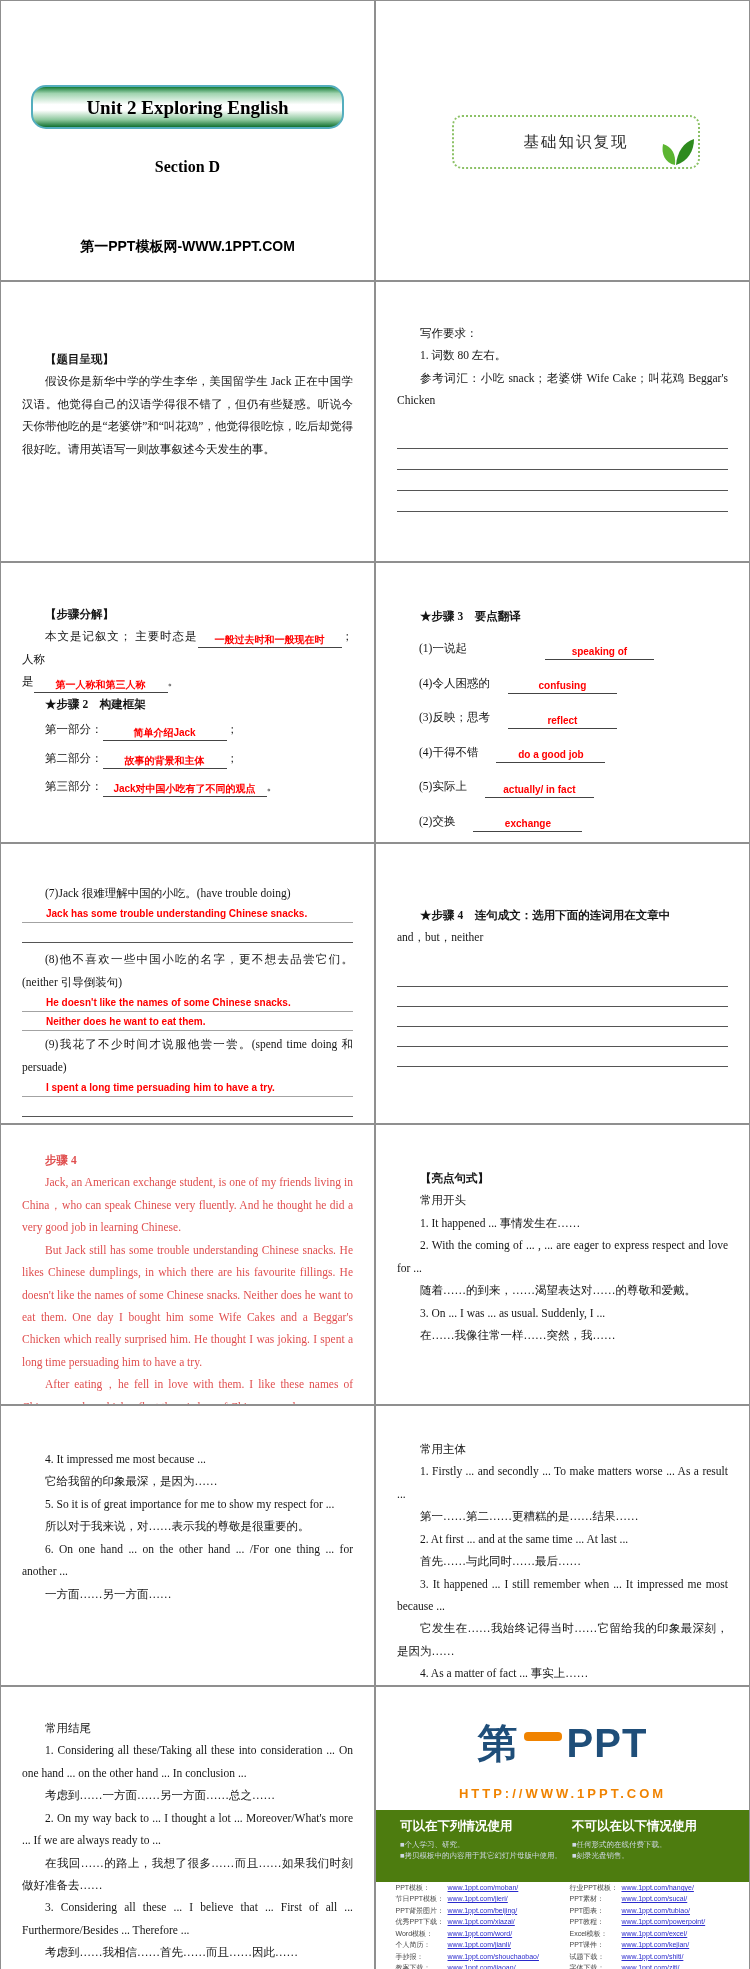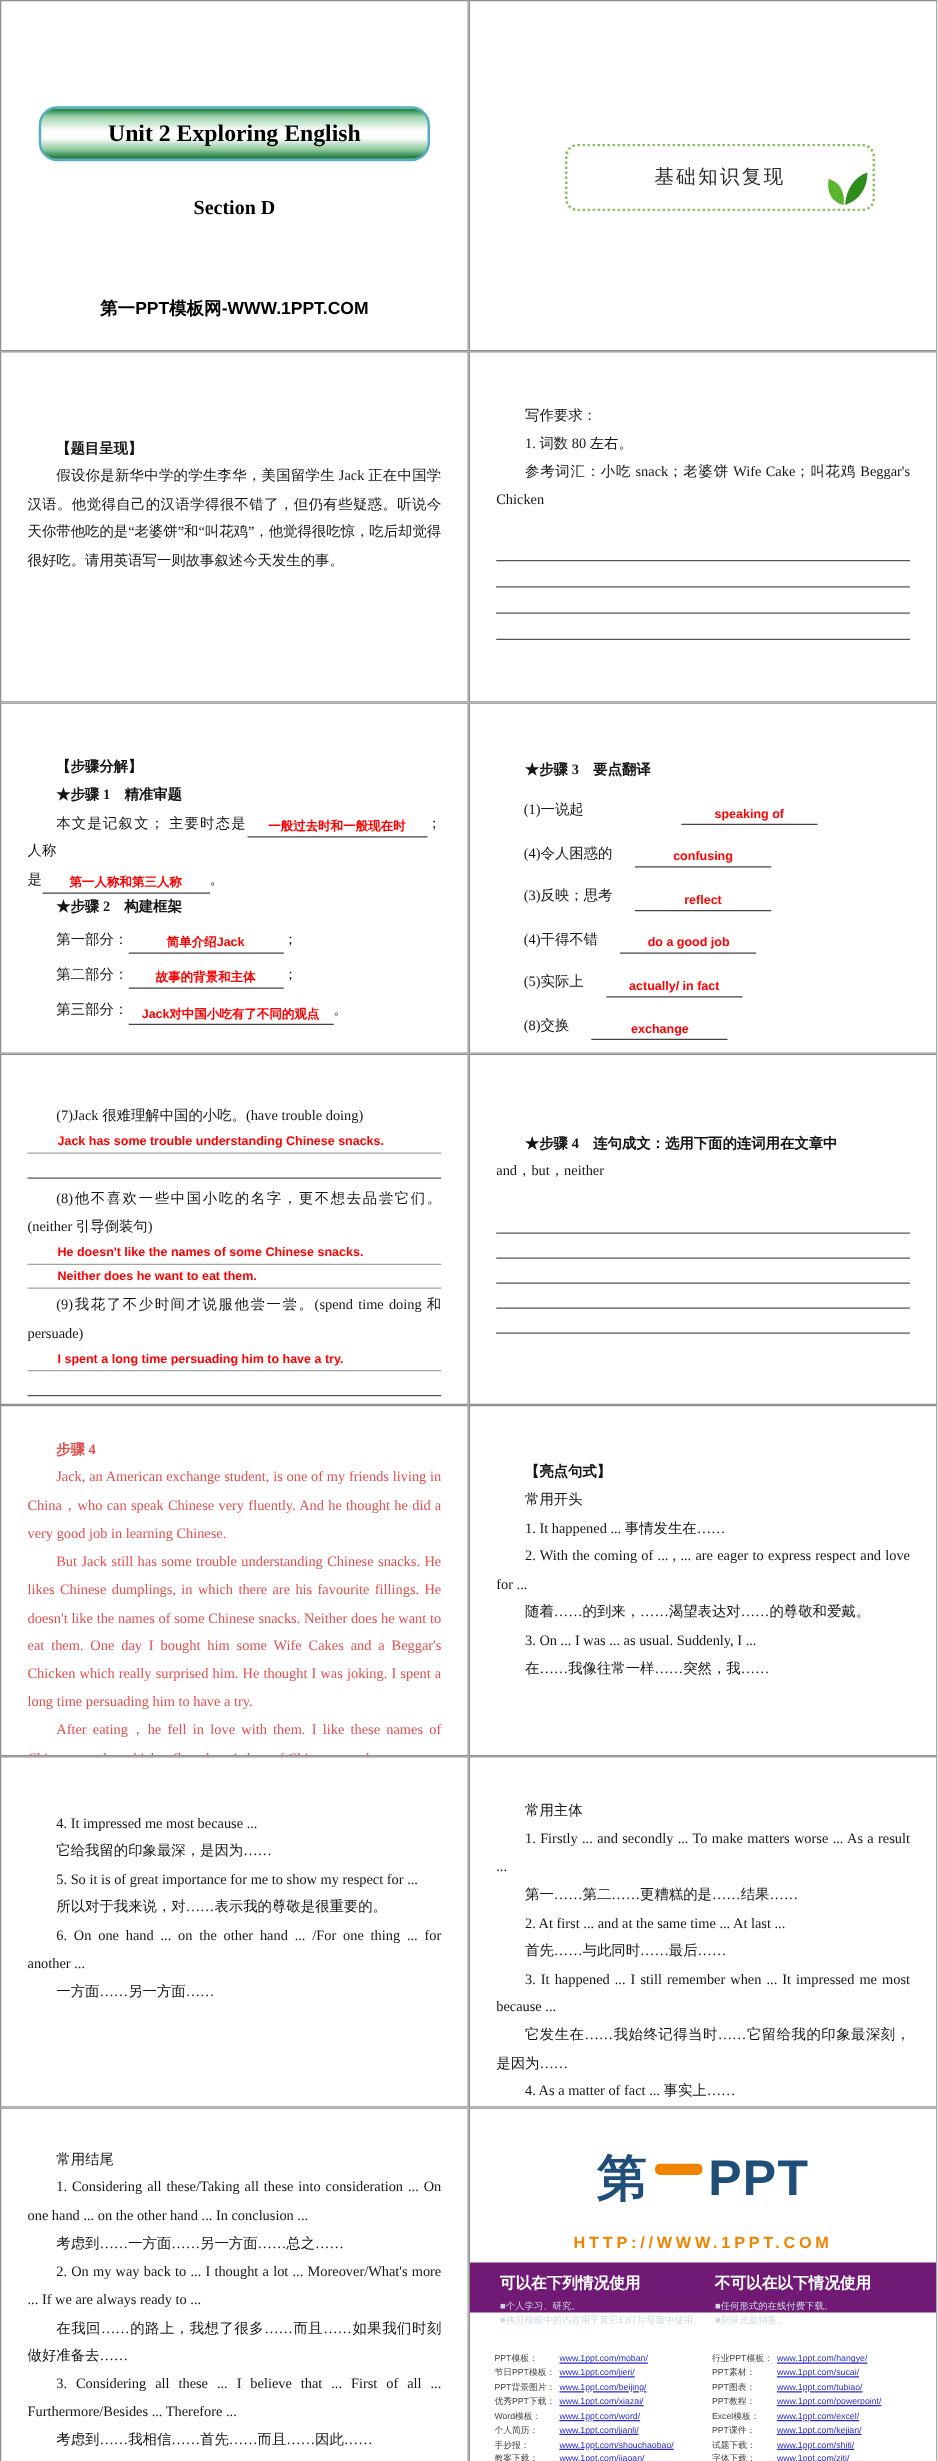--- a/index.html
+++ b/index.html
@@ -30,21 +30,21 @@
   .aline{border-bottom:1px solid #a3a3a3;color:#ff0000;font:bold 10px/1.7 "Liberation Sans",sans-serif;padding-left:24px;margin-top:1px;}
   .blankline{height:19px;border-bottom:1px solid #555;}
   .wline{height:20px;border-bottom:1px solid #555;}
   
   .redpara{color:#e04f4f;}
   
   .endslide{background:#fff;}
   .logo{position:absolute;top:36px;width:100%;text-align:center;font:bold 40px/1 "Liberation Sans",sans-serif;color:#1f4e79;letter-spacing:1px;}
   .logo-bar{display:inline-block;width:38px;height:9px;background:#f08300;border-radius:4px;vertical-align:16px;margin:0 5px;}
   .logo-url{position:absolute;top:100px;width:100%;text-align:center;font:bold 13px/1 "Liberation Sans",sans-serif;color:#f08300;letter-spacing:3px;}
-  .navyband{position:absolute;left:0;top:123px;width:100%;height:40px;background:#701a75;box-sizing:border-box;padding:8px 0 0 24px;display:flex;}
+  .navyband{position:absolute;left:0;top:123px;width:100%;height:72px;background:#4d7c0f;box-sizing:border-box;padding:8px 0 0 24px;display:flex;}
   .navycol{width:172px;}
   .navytitle{font:bold 12.5px/1.4 "Liberation Sans",sans-serif;color:#fff;margin:0 0 3px 0;}
   .navyitem{font:7.5px/1.5 "Liberation Sans",sans-serif;color:#cfd8e3;margin:0;}
   .linksarea{position:absolute;left:0;top:196px;width:100%;display:flex;justify-content:center;gap:14px;}
   .linkcol{width:160px;}
   .linkrow{display:flex;font:7px/1.32 "Liberation Sans",sans-serif;margin-bottom:2.2px;}
   .linklabel{color:#444;width:52px;flex:none;}
   .linkurl{color:#2a2acc;text-decoration:underline;cursor:pointer;}
 </style>
 </head>
@@ -89,21 +89,20 @@
         <div class="wline"></div>
         <div class="wline"></div>
         <div class="wline"></div>
       </div>
     </div>
   </div>
 
   <div class="slide">
     <div class="pad" style="padding-top:40px;">
       <p class="para indent b">【步骤分解】</p>
-      <p class="para indent b">★步骤 1　精准审题</p>
       <p class="para indent"><span>本文是记叙文； 主要时态是</span><span class="ans" style="min-width:130px;">一般过去时和一般现在时</span><span>； 人称</span></p>
       <p class="para"><span>是</span><span class="ans" style="min-width:120px;">第一人称和第三人称</span><span>。</span></p>
       <p class="para indent b">★步骤 2　构建框架</p>
       <p class="para indent" style="margin-top:3px;"><span>第一部分：</span><span class="ans" style="min-width:110px;">简单介绍Jack</span><span>；</span></p>
       <p class="para indent" style="margin-top:6px;"><span>第二部分：</span><span class="ans" style="min-width:110px;">故事的背景和主体</span><span>；</span></p>
       <p class="para indent" style="margin-top:6px;"><span>第三部分：</span><span class="ans" style="min-width:150px;">Jack对中国小吃有了不同的观点</span><span>。</span></p>
     </div>
   </div>
 
   <div class="slide">
@@ -123,21 +122,21 @@
         </div>
       <div class="titem">
           <span class="para tlabel">(4)干得不错</span>
           <span class="ans" style="min-width:95px;">do a good job</span>
         </div>
       <div class="titem">
           <span class="para tlabel">(5)实际上</span>
           <span class="ans" style="min-width:95px;">actually/ in fact</span>
         </div>
       <div class="titem">
-          <span class="para tlabel">(8)交换</span>
+          <span class="para tlabel">(2)交换</span>
           <span class="ans" style="min-width:95px;">exchange</span>
         </div>
     </div>
   </div>
 
   <div class="slide">
     <div class="pad" style="padding-top:38px;">
       <p class="para indent">(7)Jack 很难理解中国的小吃。(have trouble doing)</p>
       <div class="aline">Jack has some trouble understanding Chinese snacks.</div>
       <div class="blankline"></div>

